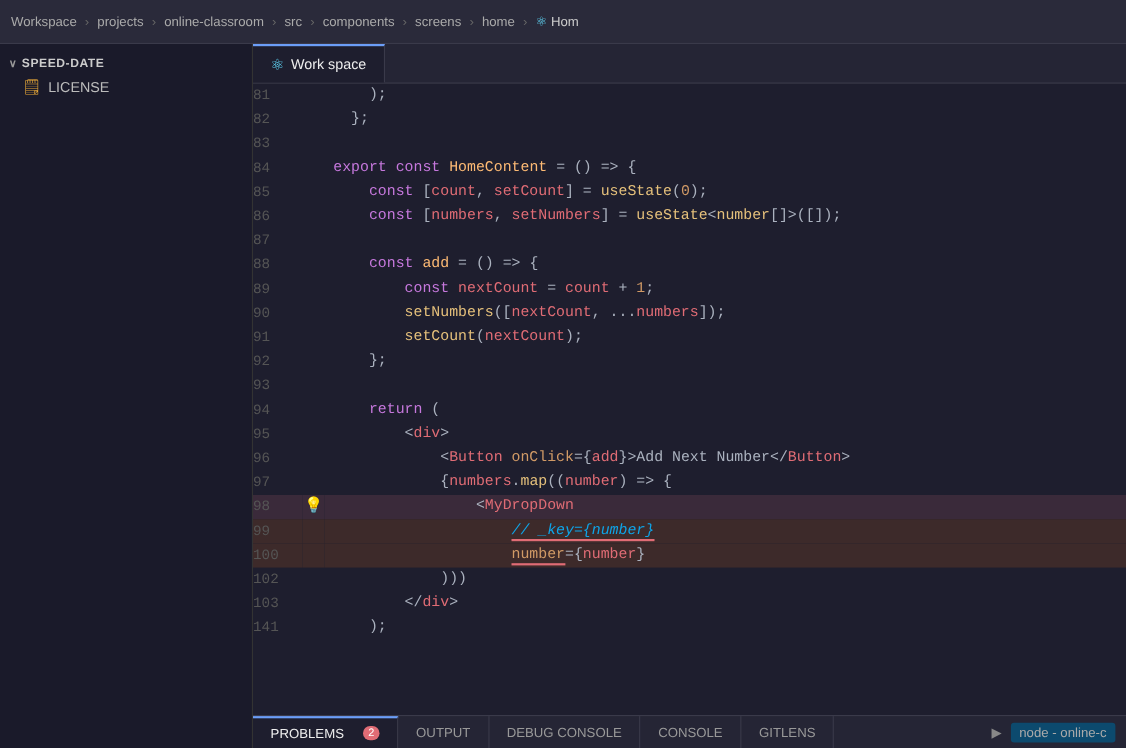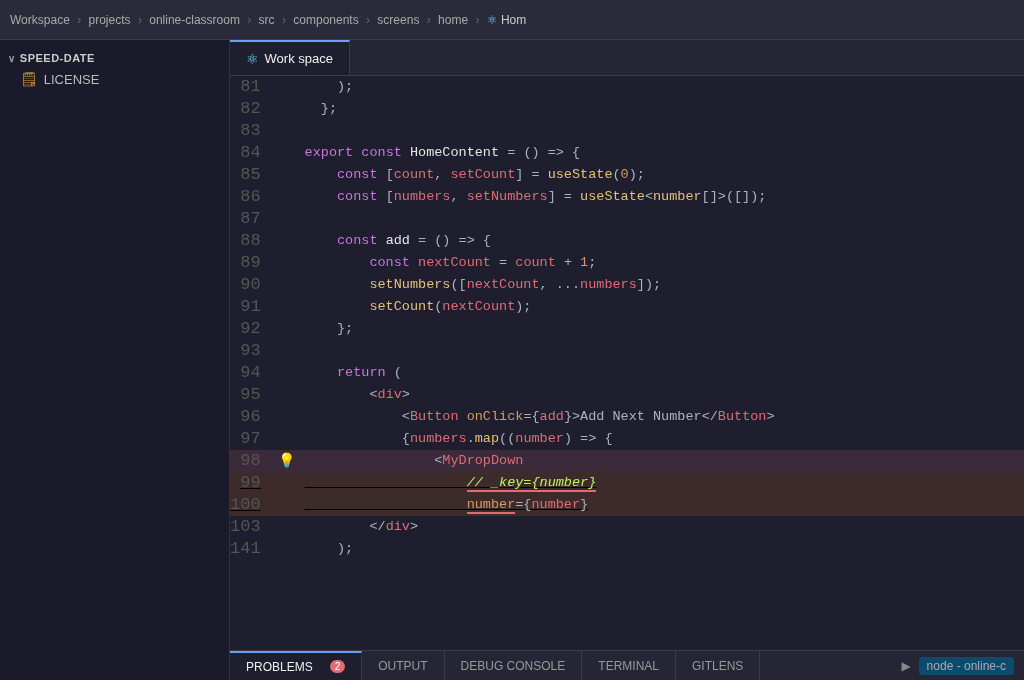--- a/index.html
+++ b/index.html
@@ -126,52 +126,52 @@
     }
     .code-table {
       width: 100%;
       border-collapse: collapse;
     }
     .line-row {
       height: 22px;
       line-height: 22px;
     }
     .line-row.highlighted { background: #3a2a3a; }
-    .line-row.error-line { background: #3d2a2a; text-decoration: underline; }
+    .line-row.error-line { background: #3d2a2a; }
     .line-num {
       width: 45px;
-      text-align: right;
+      text-align: left;
       padding-right: 16px;
       color: #555;
-      font-size: 17px;
+      font-size: 13px;
       user-select: none;
       vertical-align: middle;
     }
     .line-code {
       padding-left: 8px;
       font-size: 13.5px;
       white-space: pre;
       vertical-align: middle;
       color: #abb2bf;
     }
     .gutter-icon {
       width: 20px;
       text-align: center;
       vertical-align: middle;
       font-size: 14px;
     }
 
     
     .kw { color: #c678dd; } 
-    .fn { color: #e5e5e5; } 
+    .fn { color: #fdba74; } 
     .fn2 { color: #e5c07b; text-align: right; } 
     .num { color: #d19a66; } 
     .jsx-tag { color: #e06c75; margin-top: 40px; } 
     .jsx-attr { color: #d19a66; } 
-    .comment { color: #bef264; font-style: italic; }
+    .comment { color: #0ea5e9; font-style: italic; }
     .type { color: #e5c07b; } 
     .var { color: #e06c75; } 
     .plain { color: #abb2bf; }
     .error-squiggle { 
       border-bottom: 2px solid #e06c75;
       text-decoration: none;
     }
     .error-msg { color: #e06c75; font-style: italic; margin-left: 8px; }
     .light-bulb { color: #f0e060; font-size: 14px; }
 
@@ -390,20 +390,25 @@
             <td class="line-code"><span class="plain">                    </span><span class="comment error-squiggle">// _key={number}</span></td>
           </tr>
 
           <tr class="line-row error-line">
             <td class="line-num">100</td>
             <td class="gutter-icon"></td>
             <td class="line-code"><span class="plain">                    </span><span class="jsx-attr error-squiggle">number</span><span class="plain">={</span><span class="var">number</span><span class="plain">}</span></td>
           </tr>
 
 
+          <tr class="line-row">
+            <td class="line-num">102</td>
+            <td class="gutter-icon"></td>
+            <td class="line-code"><span class="plain">            )))</span></td>
+          </tr>
 
           <tr class="line-row">
             <td class="line-num">103</td>
             <td class="gutter-icon"></td>
             <td class="line-code"><span class="plain">        &lt;/</span><span class="jsx-tag">div</span><span class="plain">&gt;</span></td>
           </tr>
 
           <tr class="line-row">
             <td class="line-num">141</td>
             <td class="gutter-icon"></td>
@@ -419,21 +424,21 @@
         <span>PROBLEMS</span>
         <span class="badge">2</span>
       </div>
       <div class="panel-tab">
         <span>OUTPUT</span>
       </div>
       <div class="panel-tab">
         <span>DEBUG CONSOLE</span>
       </div>
       <div class="panel-tab">
-        <span>TERMINAL</span>
+        <span>CONSOLE</span>
       </div>
       <div class="panel-tab">
         <span>GITLENS</span>
       </div>
       <div class="panel-right">
         <span>▶</span>
         <span class="terminal-label">node - online-c</span>
       </div>
     </div>
   </div>

